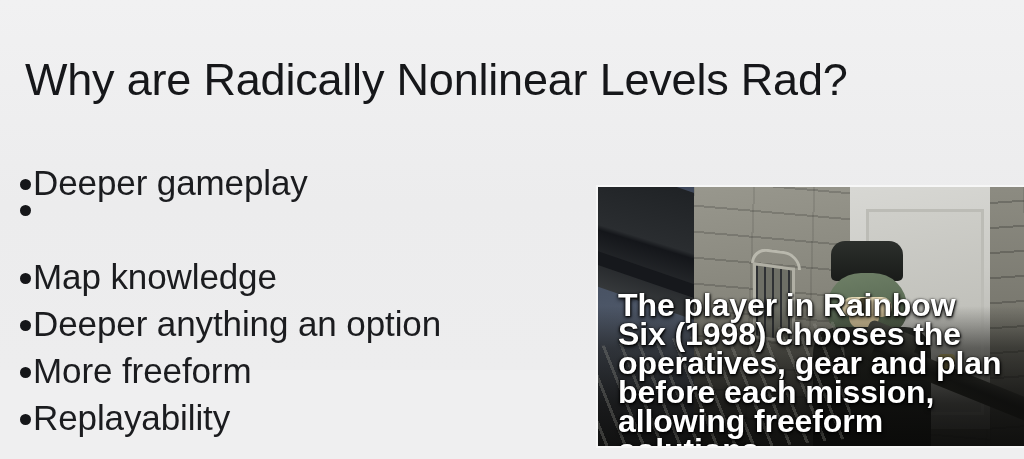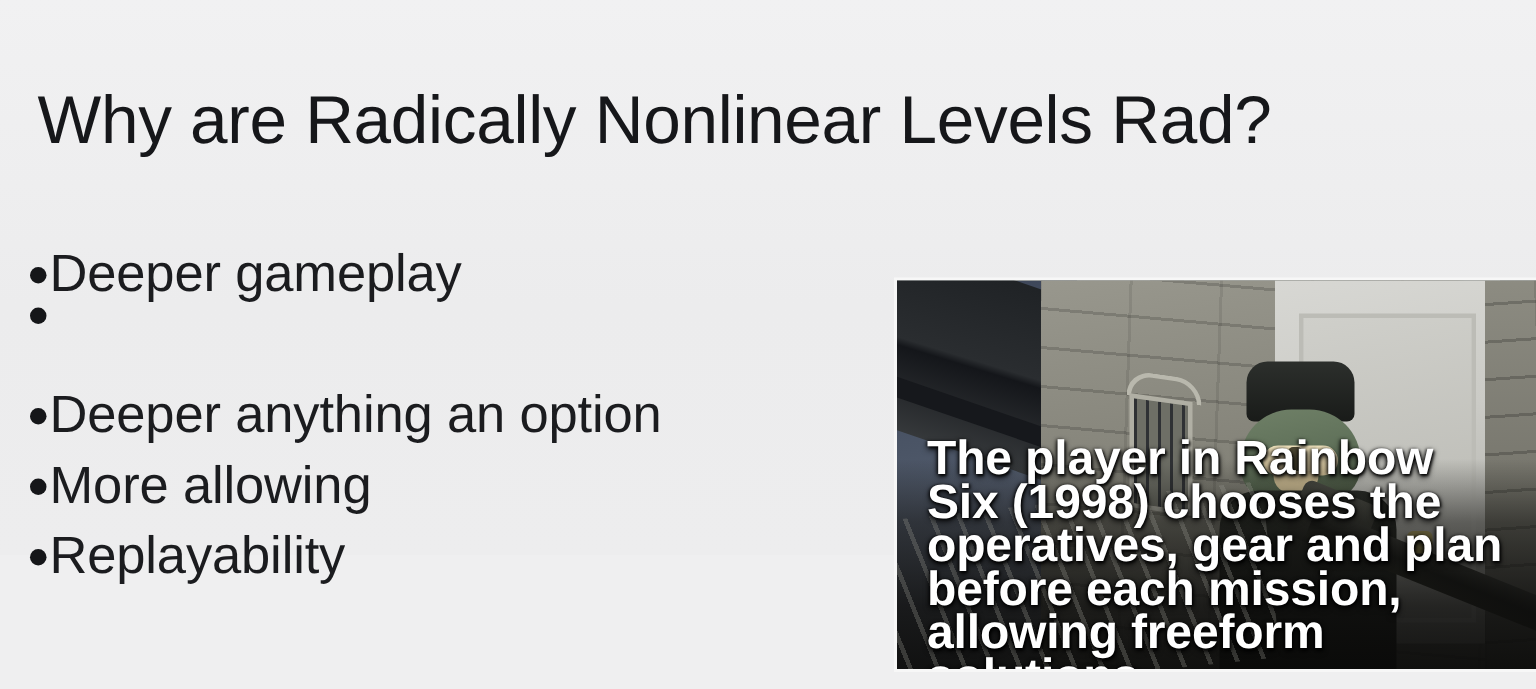--- a/index.html
+++ b/index.html
@@ -309,29 +309,33 @@
 
     <li class="bullet-item">
       <span class="bullet-dot"></span>
       <span class="bullet-text">Deeper gameplay</span>
     </li>
 
     <li class="bullet-item">
       <span class="bullet-dot"></span>
     </li>
 
+    <li class="bullet-item">
+      <span class="bullet-dot"></span>
+      <span class="bullet-text">Map knowledge</span>
+    </li>
 
     <li class="bullet-item">
       <span class="bullet-dot"></span>
       <span class="bullet-text">Deeper anything an option</span>
     </li>
 
     <li class="bullet-item">
       <span class="bullet-dot"></span>
-      <span class="bullet-text">More allowing</span>
+      <span class="bullet-text">More freeform</span>
     </li>
 
     <li class="bullet-item">
       <span class="bullet-dot"></span>
       <span class="bullet-text">Replayability</span>
     </li>
 
   </ul>
 
   <figure class="figure">

